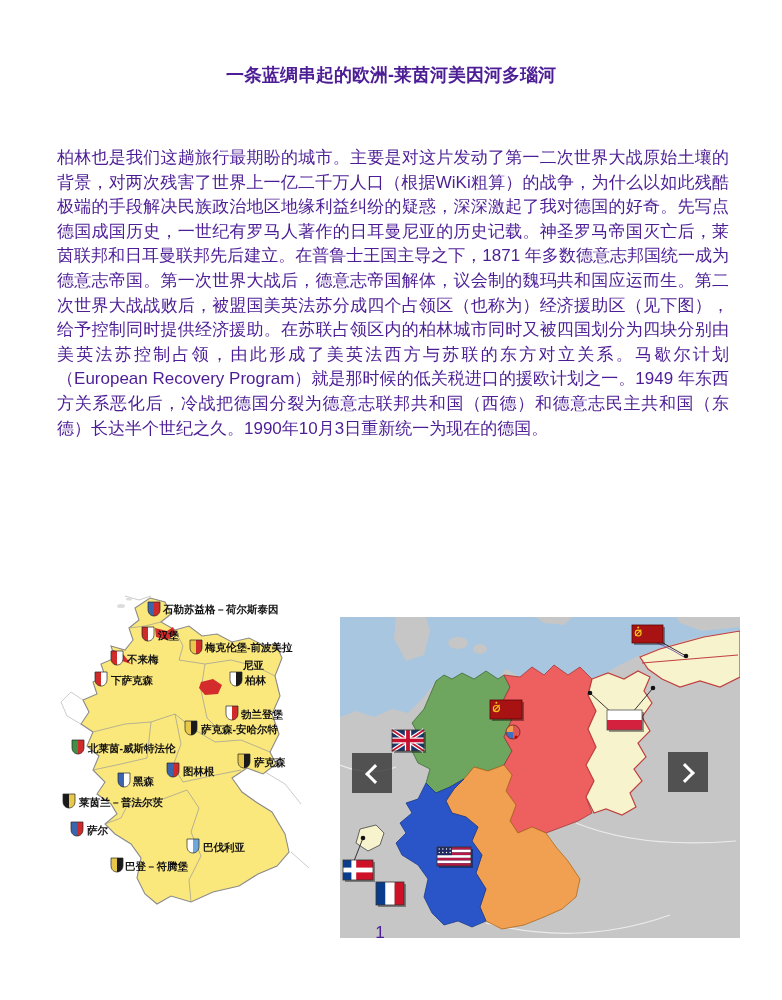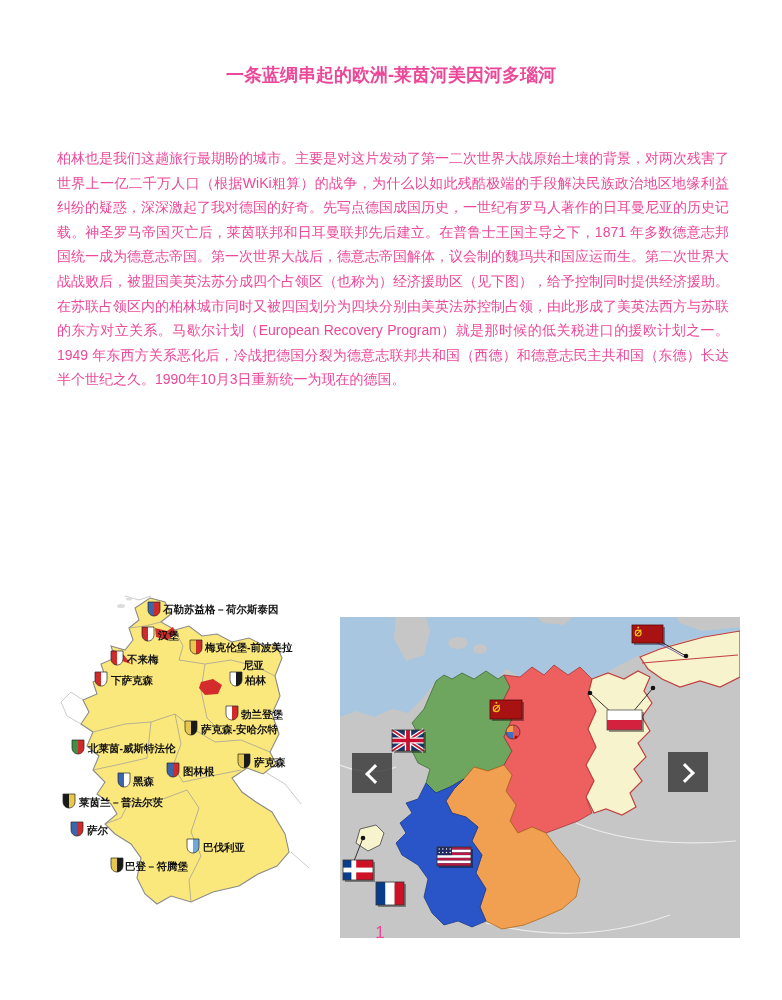--- a/index.html
+++ b/index.html
@@ -1,20 +1,20 @@
 <!DOCTYPE html>
 <html><head>
 <meta charset="utf-8">
 <style>
   html,body{margin:0;padding:0;background:#e9e9e9;}
   .page{position:relative;width:782px;height:1000px;background:#ffffff;margin:0 auto;
-        font-family:"Liberation Sans",sans-serif;color:#ec4899;overflow:hidden;}
+        font-family:"Liberation Sans",sans-serif;color:#4c1d95;overflow:hidden;}
   .header{position:absolute;top:64px;left:0;width:782px;text-align:center;}
   .hline{font-size:18px;font-weight:700;line-height:22px;}
-  .body-text{position:absolute;top:146px;left:57px;width:672px;font-size:14px;
+  .body-text{position:absolute;top:146px;left:57px;width:672px;font-size:17px;
              line-height:24.6px;text-align:justify;font-weight:400;}
   .body-text p{margin:0 0 25px 0;}
   .map{position:absolute;}
   .map-left{top:594px;left:55px;width:285px;height:325px;}
   .map-right{top:617px;left:340px;width:400px;height:321px;}
   .map svg{display:block;width:100%;height:100%;}
   .nav-btn{position:absolute;width:40px;height:40px;background:rgba(48,48,48,.78);
            cursor:pointer;}
   .nav-prev{left:12px;top:136px;}
   .nav-next{left:328px;top:135px;}

